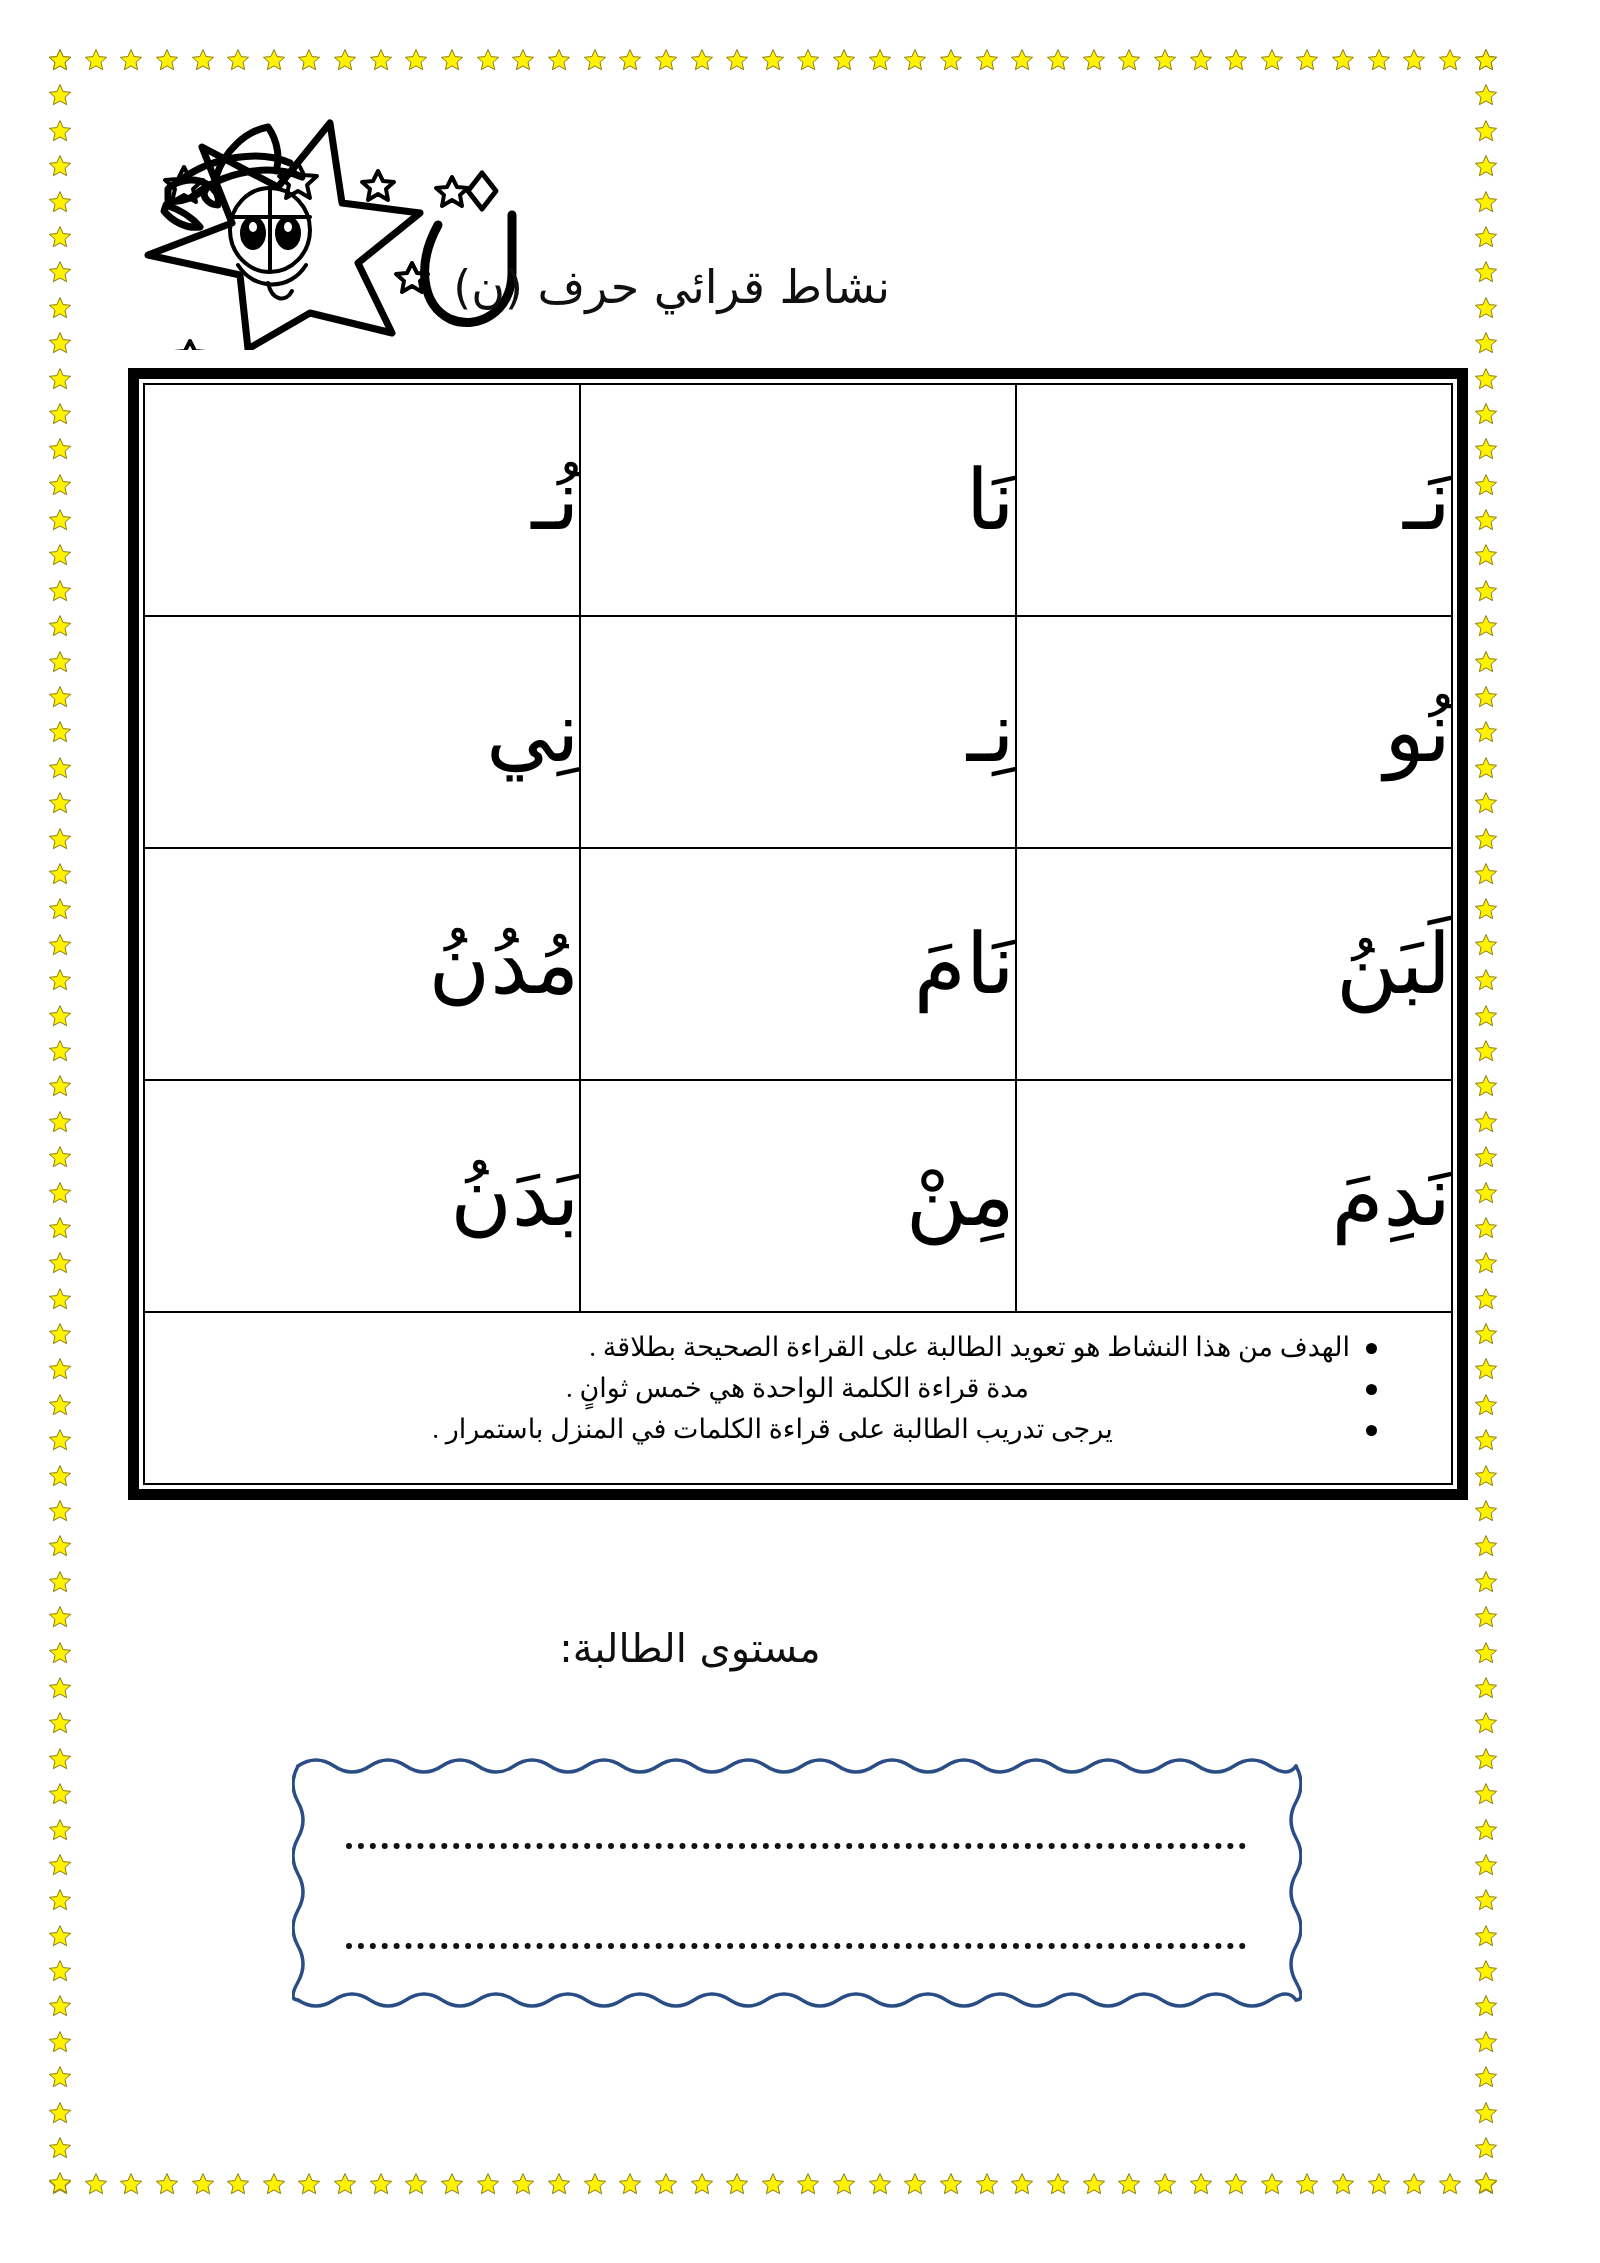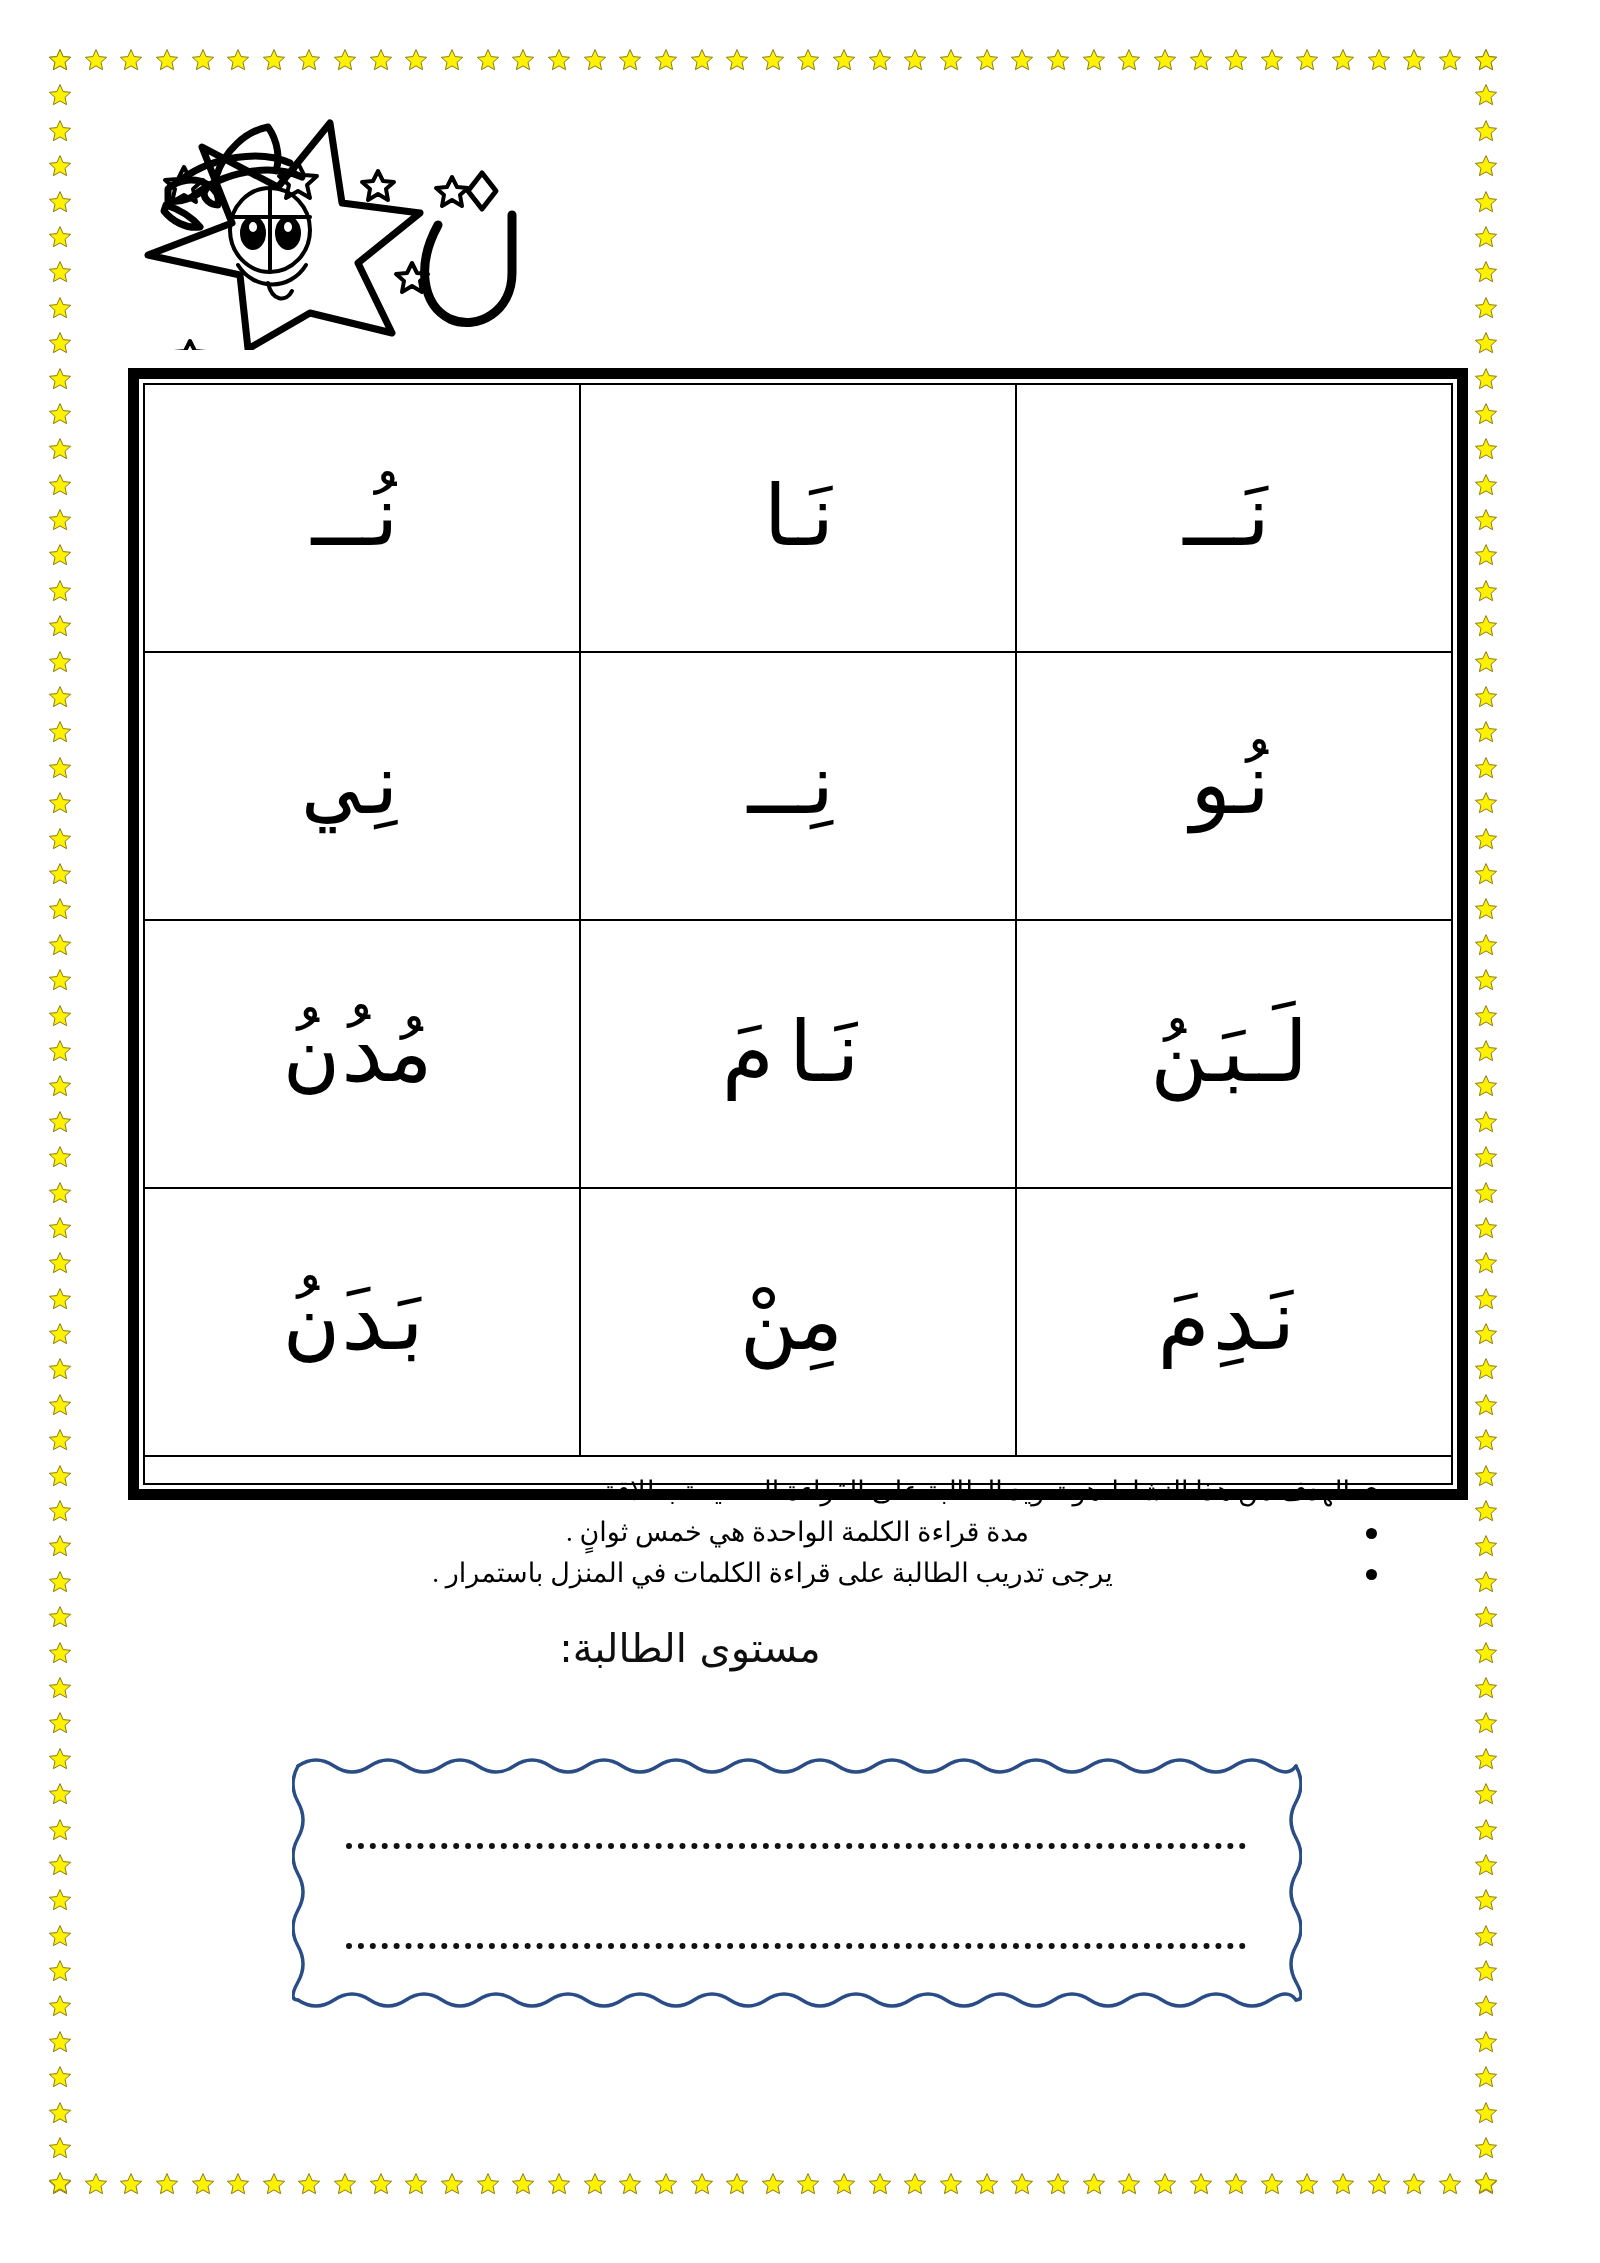--- a/index.html
+++ b/index.html
@@ -107,27 +107,27 @@
     width: 100%;
     border-collapse: collapse;
     table-layout: fixed;
     direction: rtl;
   }
   #words-table td {
     border: 2px solid #000000;
     border-top: none;
     border-right: none;
     height: 230px;
-    text-align: center;
+    text-align: right;
     vertical-align: middle;
-    font-family: Liberation Mono, monospace;
+    font-family: Liberation Sans, sans-serif;
     font-size: 84px;
     color: #000000;
     direction: rtl;
-    padding: 18px;
+    padding: 0;
   }
   #words-table tr:first-child td { border-top: none; }
   #words-table td:first-child { border-right: none; margin-top: 44px; }
   #words-table td:last-child { border-left: none; }
 
   
   #notes {
     direction: rtl;
     padding: 14px 70px 0 40px;
     margin: 0;
@@ -1263,20 +1263,21 @@
       <g fill="none" stroke="#000" stroke-width="4" stroke-linejoin="round">
         <path d="M64 62 L70 74 L83 75 L73 84 L76 97 L64 90 L52 97 L55 84 L45 75 L58 74 Z"></path>
         <path d="M178 58 L184 70 L197 71 L187 80 L190 93 L178 86 L166 93 L169 80 L159 71 L172 70 Z"></path>
         <path d="M258 66 L263 76 L274 77 L266 84 L268 95 L258 89 L248 95 L250 84 L242 77 L253 76 Z"></path>
         <path d="M332 72 L337 82 L348 83 L340 90 L342 101 L332 95 L322 101 L324 90 L316 83 L327 82 Z"></path>
         <path d="M292 158 L297 168 L308 169 L300 176 L302 187 L292 181 L282 187 L284 176 L276 169 L287 168 Z"></path>
         <path d="M70 236 L75 246 L86 247 L78 254 L80 265 L70 259 L60 265 L62 254 L54 247 L65 246 Z"></path>
       </g>
     </svg>
   </div>
+  <div id="header-title">نشاط قرائي حرف (ن)</div>
 </div>
 
 <div id="card">
   <div id="card-inner">
 
     <table id="words-table">
       <tbody>
         <tr>
           <td>نَـ</td>
           <td>نَا</td>

